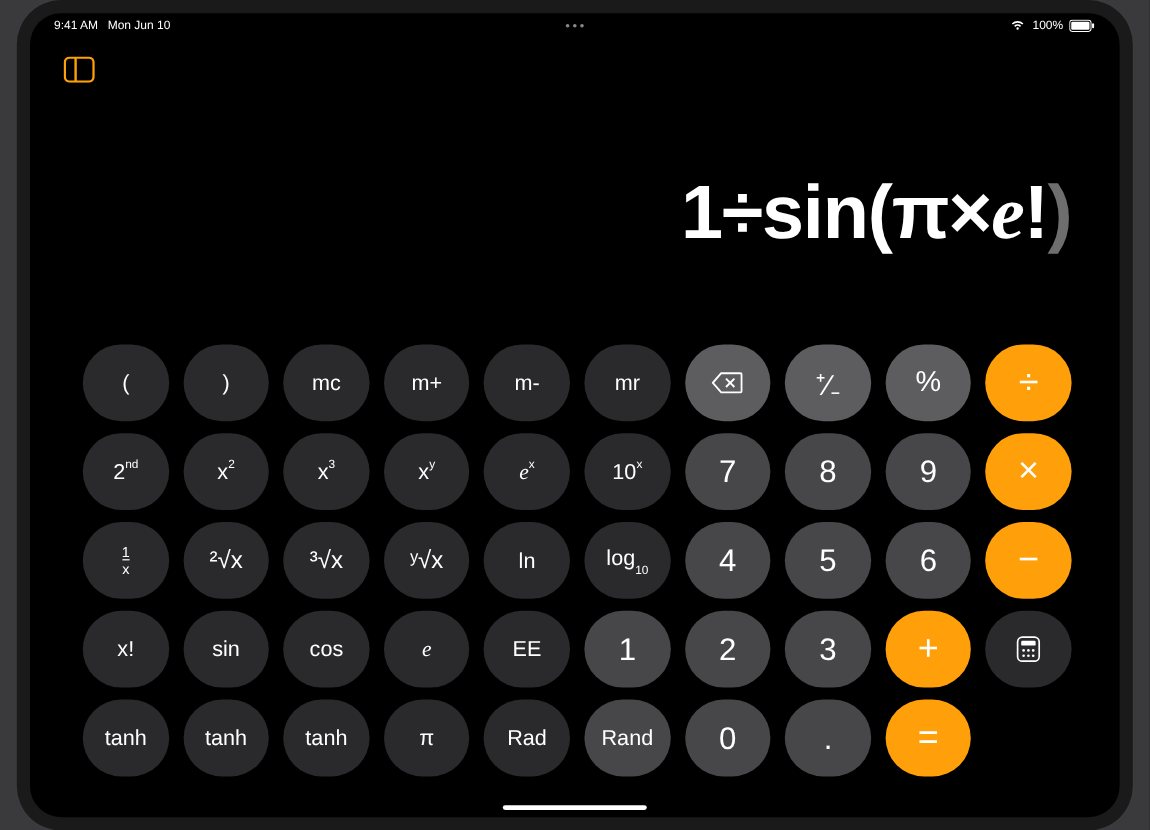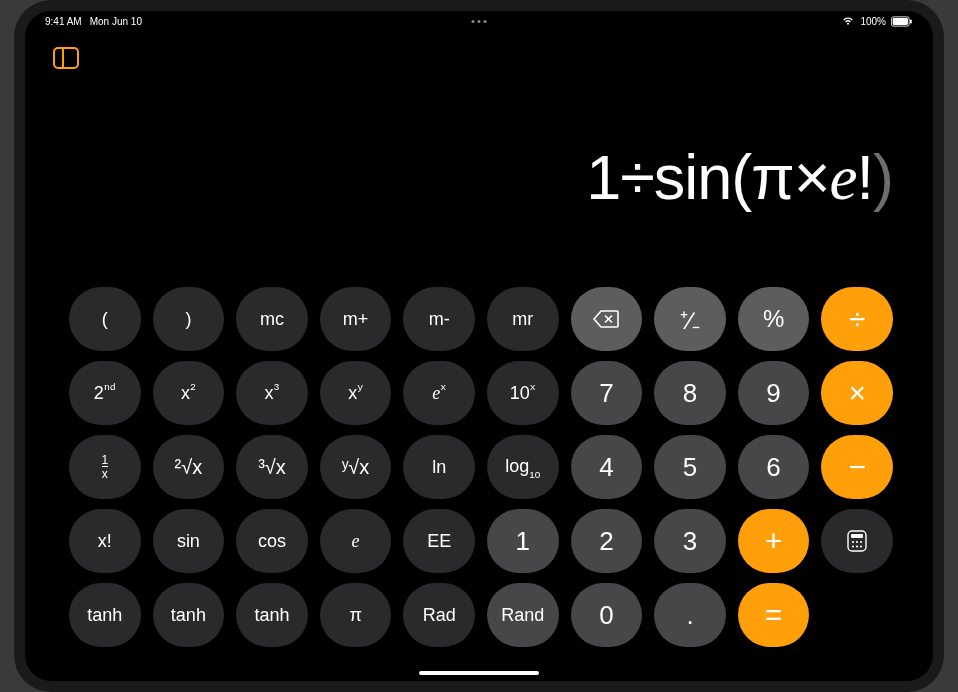--- a/index.html
+++ b/index.html
@@ -57,21 +57,21 @@
   }
   .sidebar-toggle svg { width: 100%; height: 100%; display: block; }
 
   
   .display {
     position: absolute;
     right: 40px;
     top: 130px;
     color: #fff;
     font-size: 63px;
-    font-weight: 400;
+    font-weight: 700;
     letter-spacing: -1px;
     text-align: right;
     white-space: nowrap;
   }
   .display .close-paren { color: #6e6e6e; }
   .display .ital { font-style: italic; font-family: "Times New Roman", serif; }
 
   
   .keypad {
     position: absolute;
@@ -93,21 +93,21 @@
     color: #fff;
     cursor: pointer;
     user-select: none;
     position: relative;
   }
   .key-func   { background: #2a2a2c; font-size: 18px; }
   .key-num    { background: #474749; font-size: 26px; }
   .key-gray   { background: #5d5d5f; font-size: 24px; }
   .key-orange { background: #ff9f0a; font-size: 30px; font-weight: 400; }
 
-  .key sup { font-size: 0.55em; vertical-align: super; position: relative; top: -2px; font-family: Liberation Mono, monospace; }
+  .key sup { font-size: 0.55em; vertical-align: super; position: relative; top: -2px; }
   .key sub { font-size: 0.55em; vertical-align: sub; position: relative; top: 2px; }
   .key .ital { font-style: italic; font-family: "Times New Roman", serif; }
   .key .frac {
     display: inline-flex;
     flex-direction: column;
     align-items: center;
     font-size: 12px;
     line-height: 1;
   }
   .key .frac .den { border-top: 1px solid #fff; padding-top: 1px; }

